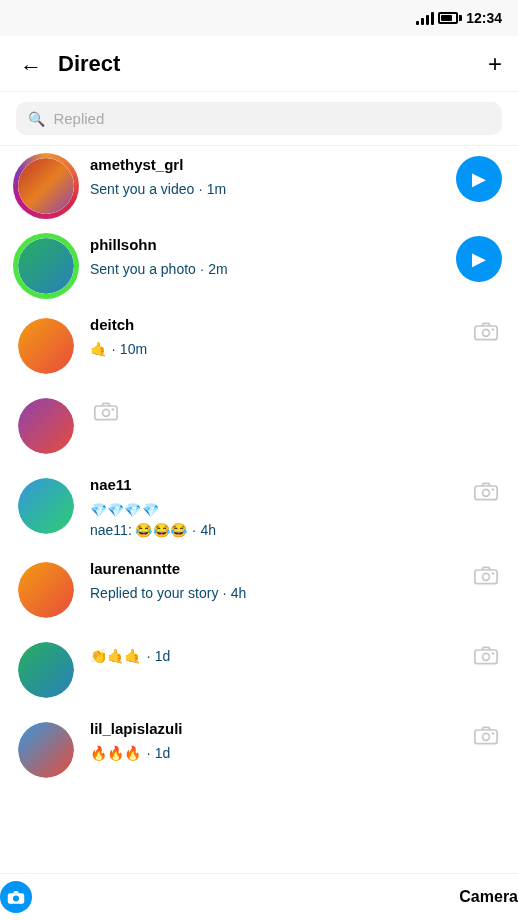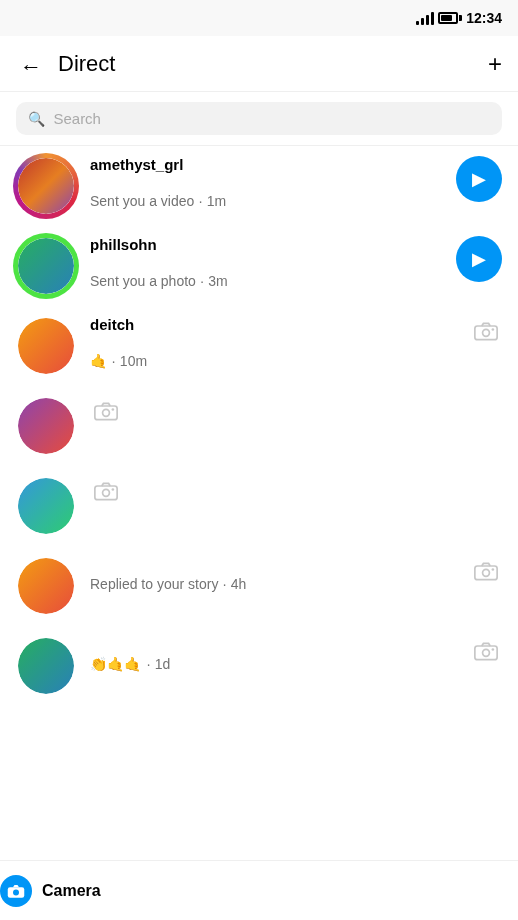--- a/index.html
+++ b/index.html
@@ -49,21 +49,21 @@
       gap: 12px;
     }
     .back-btn {
       font-size: 22px;
       color: #000;
       cursor: pointer;
       padding: 4px;
     }
     .header-title {
       font-size: 22px;
-      font-weight: 400;
+      font-weight: 700;
       color: #000;
     }
     .header-right {
       font-size: 24px;
       color: #000;
       cursor: pointer;
     }
 
     
     .search-container {
@@ -160,25 +160,25 @@
     .message-username {
       font-size: 15px;
       font-weight: 600;
       color: #000;
       white-space: nowrap;
       overflow: hidden;
       text-overflow: ellipsis;
     }
     .message-preview {
       font-size: 14px;
-      color: #737373;
+      color: #0c4a6e;
       white-space: nowrap;
       overflow: hidden;
       text-overflow: ellipsis;
-      margin-top: 20px;
+      margin-top: 8px;
     }
 
     
     .message-action {
       flex-shrink: 0;
       display: flex;
       align-items: center;
     }
     .play-btn {
       width: 46px;
@@ -200,27 +200,27 @@
       color: #c7c7c7;
       font-size: 22px;
     }
 
     
     .bottom-bar {
       position: absolute;
       bottom: 0;
       left: 0;
       right: 0;
-      height: 60px;
+      height: 47px;
       background: #fff;
       border-top: 1px solid #efefef;
       display: flex;
       align-items: center;
-      justify-content: flex-start;
-      gap: 10px;
+      justify-content: space-between;
+      gap: 26px;
       cursor: pointer;
     }
     .camera-icon-bottom {
       width: 32px;
       height: 32px;
       background: #0095f6;
       border-radius: 50%;
       display: flex;
       align-items: center;
       justify-content: center;
@@ -300,21 +300,21 @@
   <div class="header-left">
     <span class="back-btn">←</span>
     <span class="header-title">Direct</span>
   </div>
   <span class="header-right">+</span>
 </div>
 
 <div class="search-container">
   <div class="search-box">
     <span class="search-icon-wrap">🔍</span>
-    <span class="search-input-text">Search</span>
+    <span class="search-input-text">Replied</span>
   </div>
 </div>
 
 <div class="messages-list" id="messages-list">
 <div class="message-item">
       <div class="avatar-wrap">
         <div class="avatar-ring-gradient"></div>
         <div class="avatar-inner">
           <div class="avatar-photo av-amethyst"></div>
         </div>
@@ -329,21 +329,21 @@
     </div>
     <div class="message-item">
       <div class="avatar-wrap">
         <div class="avatar-ring-green"></div>
         <div class="avatar-inner">
           <div class="avatar-photo av-phillsohn"></div>
         </div>
       </div>
       <div class="message-info">
         <div class="message-username">phillsohn</div>
-        <div class="message-preview">Sent you a photo · 3m</div>
+        <div class="message-preview">Sent you a photo · 2m</div>
       </div>
       <div class="message-action">
         <div class="play-btn">▶</div>
       </div>
     </div>
     <div class="message-item">
       <div class="avatar-wrap">
         <div class="avatar-inner">
           <div class="avatar-photo av-deitch"></div>
         </div>
@@ -379,38 +379,43 @@
     </svg>
         </div>
       </div>
     </div>
     <div class="message-item">
       <div class="avatar-wrap">
         <div class="avatar-inner">
           <div class="avatar-photo av-nae"></div>
         </div>
       </div>
+      <div class="message-info">
+        <div class="message-username">nae11</div>
+        <div class="message-preview" style="white-space: normal; line-height: 1.4;">💎💎💎💎<br>nae11: 😂😂😂 · 4h</div>
+      </div>
       <div class="message-action">
         <div class="camera-btn">
           <svg width="24" height="20" viewBox="0 0 28 22" fill="none" xmlns="http://www.w3.org/2000/svg">
       <rect x="1" y="4" width="26" height="16" rx="3" stroke="#c7c7c7" stroke-width="2" fill="none"></rect>
       <circle cx="14" cy="12" r="4" stroke="#c7c7c7" stroke-width="2" fill="none"></circle>
       <path d="M9 4 L11 1 L17 1 L19 4" stroke="#c7c7c7" stroke-width="2" fill="none"></path>
       <circle cx="22" cy="8" r="1.5" fill="#c7c7c7"></circle>
     </svg>
         </div>
       </div>
     </div>
     <div class="message-item">
       <div class="avatar-wrap">
         <div class="avatar-inner">
           <div class="avatar-photo av-lauren"></div>
         </div>
       </div>
       <div class="message-info">
+        <div class="message-username">laurenanntte</div>
         <div class="message-preview">Replied to your story · 4h</div>
       </div>
       <div class="message-action">
         <div class="camera-btn">
           <svg width="24" height="20" viewBox="0 0 28 22" fill="none" xmlns="http://www.w3.org/2000/svg">
       <rect x="1" y="4" width="26" height="16" rx="3" stroke="#c7c7c7" stroke-width="2" fill="none"></rect>
       <circle cx="14" cy="12" r="4" stroke="#c7c7c7" stroke-width="2" fill="none"></circle>
       <path d="M9 4 L11 1 L17 1 L19 4" stroke="#c7c7c7" stroke-width="2" fill="none"></path>
       <circle cx="22" cy="8" r="1.5" fill="#c7c7c7"></circle>
     </svg>
@@ -418,20 +423,41 @@
       </div>
     </div>
     <div class="message-item">
       <div class="avatar-wrap">
         <div class="avatar-inner">
           <div class="avatar-photo av-travis"></div>
         </div>
       </div>
       <div class="message-info">
         <div class="message-preview">👏🤙🤙  · 1d</div>
+      </div>
+      <div class="message-action">
+        <div class="camera-btn">
+          <svg width="24" height="20" viewBox="0 0 28 22" fill="none" xmlns="http://www.w3.org/2000/svg">
+      <rect x="1" y="4" width="26" height="16" rx="3" stroke="#c7c7c7" stroke-width="2" fill="none"></rect>
+      <circle cx="14" cy="12" r="4" stroke="#c7c7c7" stroke-width="2" fill="none"></circle>
+      <path d="M9 4 L11 1 L17 1 L19 4" stroke="#c7c7c7" stroke-width="2" fill="none"></path>
+      <circle cx="22" cy="8" r="1.5" fill="#c7c7c7"></circle>
+    </svg>
+        </div>
+      </div>
+    </div>
+    <div class="message-item">
+      <div class="avatar-wrap">
+        <div class="avatar-inner">
+          <div class="avatar-photo av-lil"></div>
+        </div>
+      </div>
+      <div class="message-info">
+        <div class="message-username">lil_lapislazuli</div>
+        <div class="message-preview">🔥🔥🔥 · 1d</div>
       </div>
       <div class="message-action">
         <div class="camera-btn">
           <svg width="24" height="20" viewBox="0 0 28 22" fill="none" xmlns="http://www.w3.org/2000/svg">
       <rect x="1" y="4" width="26" height="16" rx="3" stroke="#c7c7c7" stroke-width="2" fill="none"></rect>
       <circle cx="14" cy="12" r="4" stroke="#c7c7c7" stroke-width="2" fill="none"></circle>
       <path d="M9 4 L11 1 L17 1 L19 4" stroke="#c7c7c7" stroke-width="2" fill="none"></path>
       <circle cx="22" cy="8" r="1.5" fill="#c7c7c7"></circle>
     </svg>
         </div>

